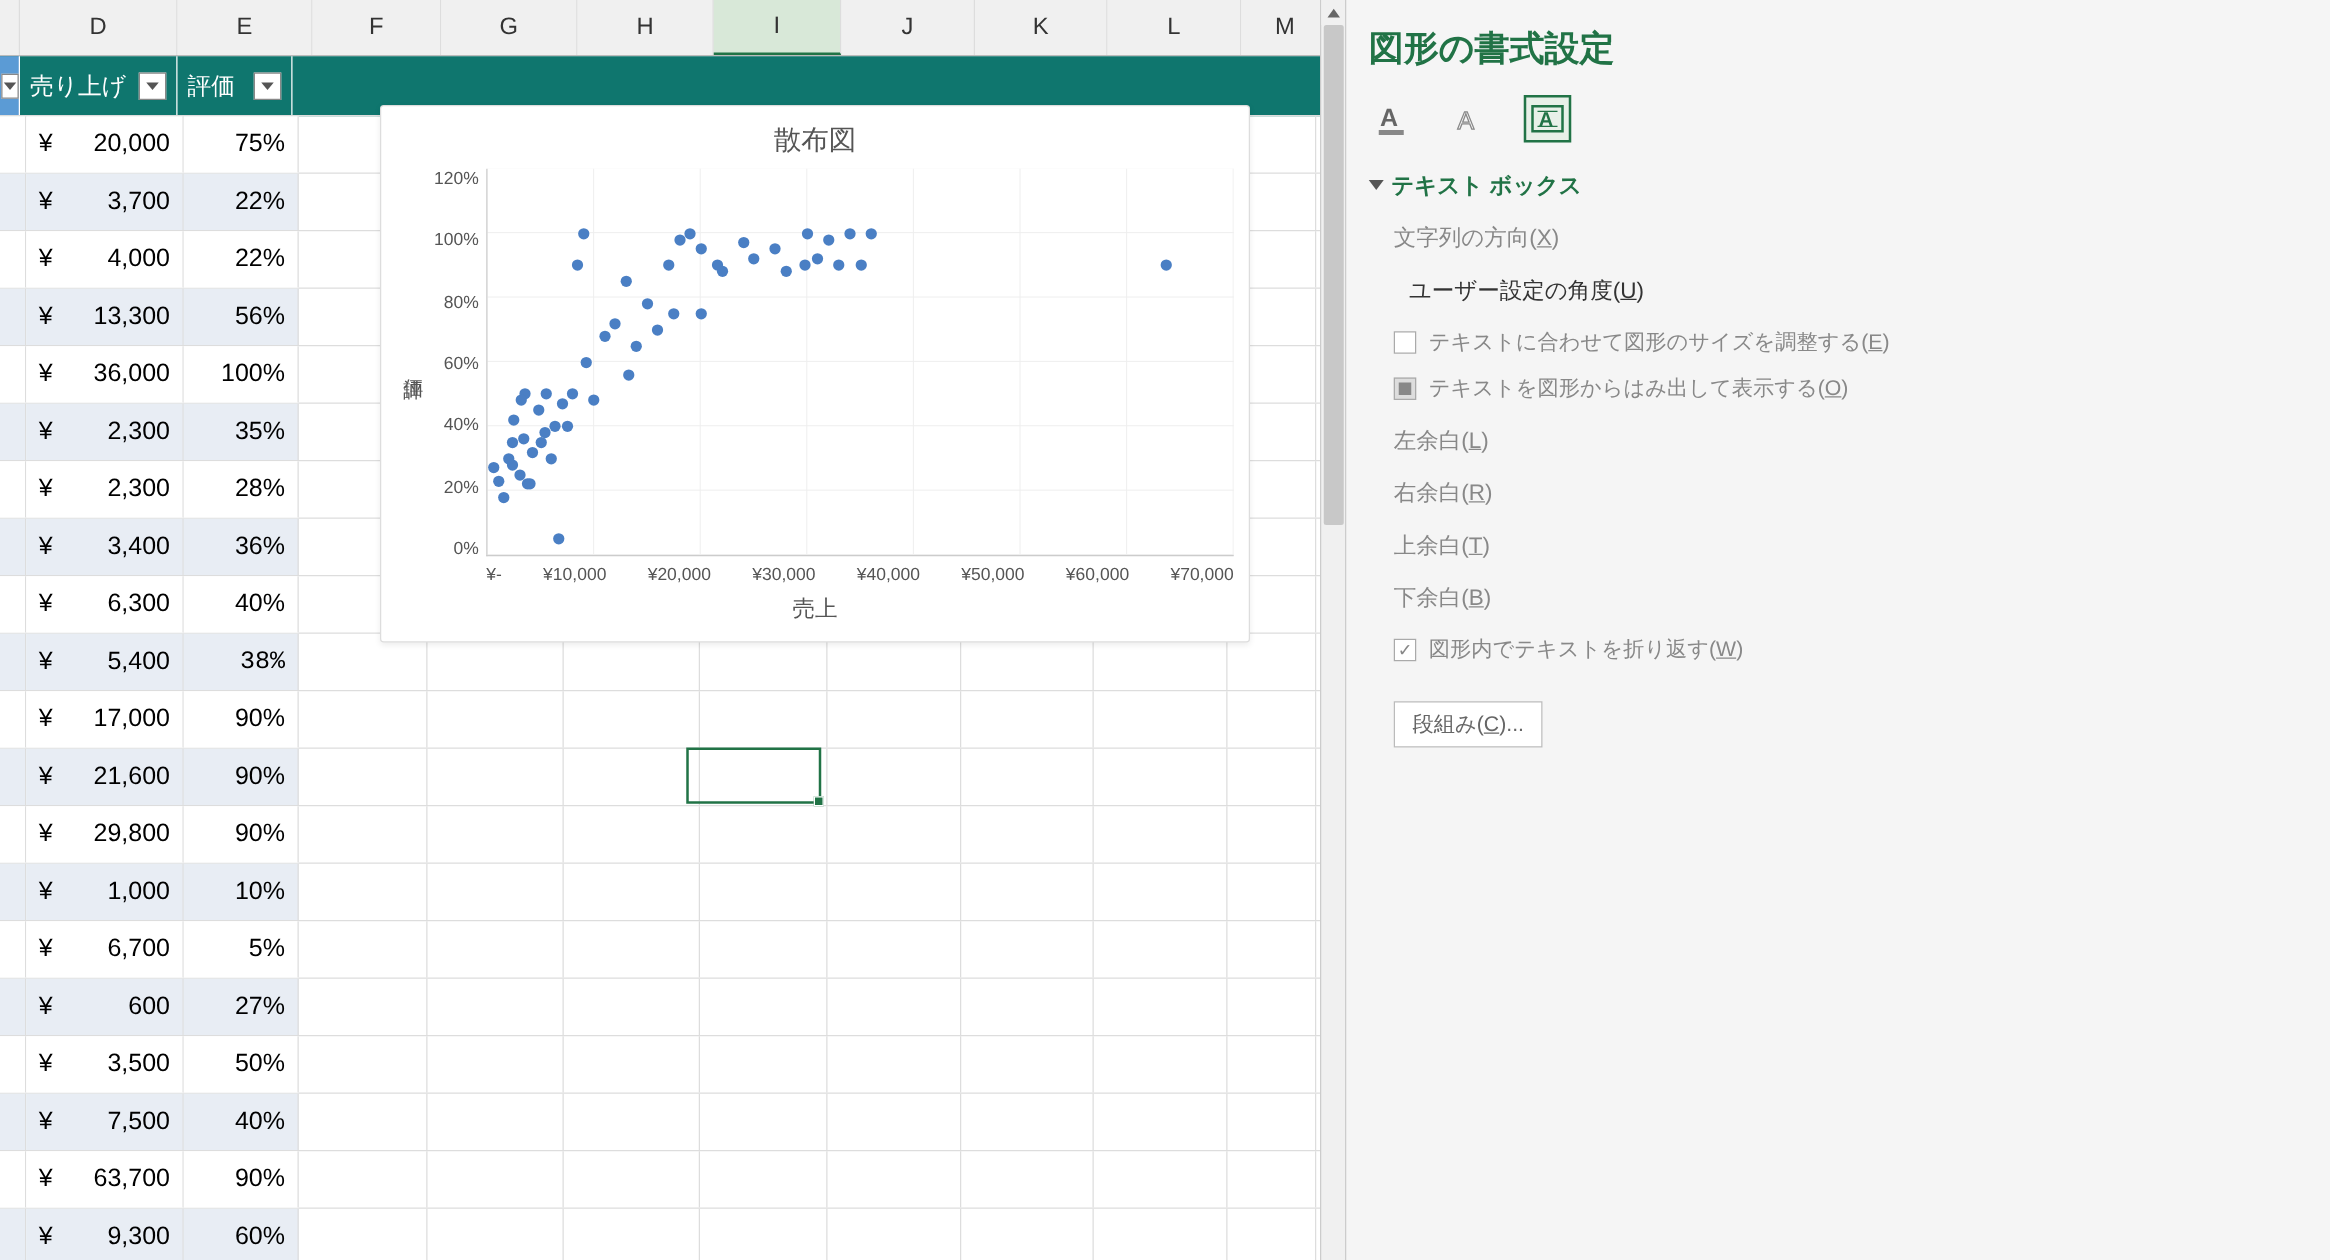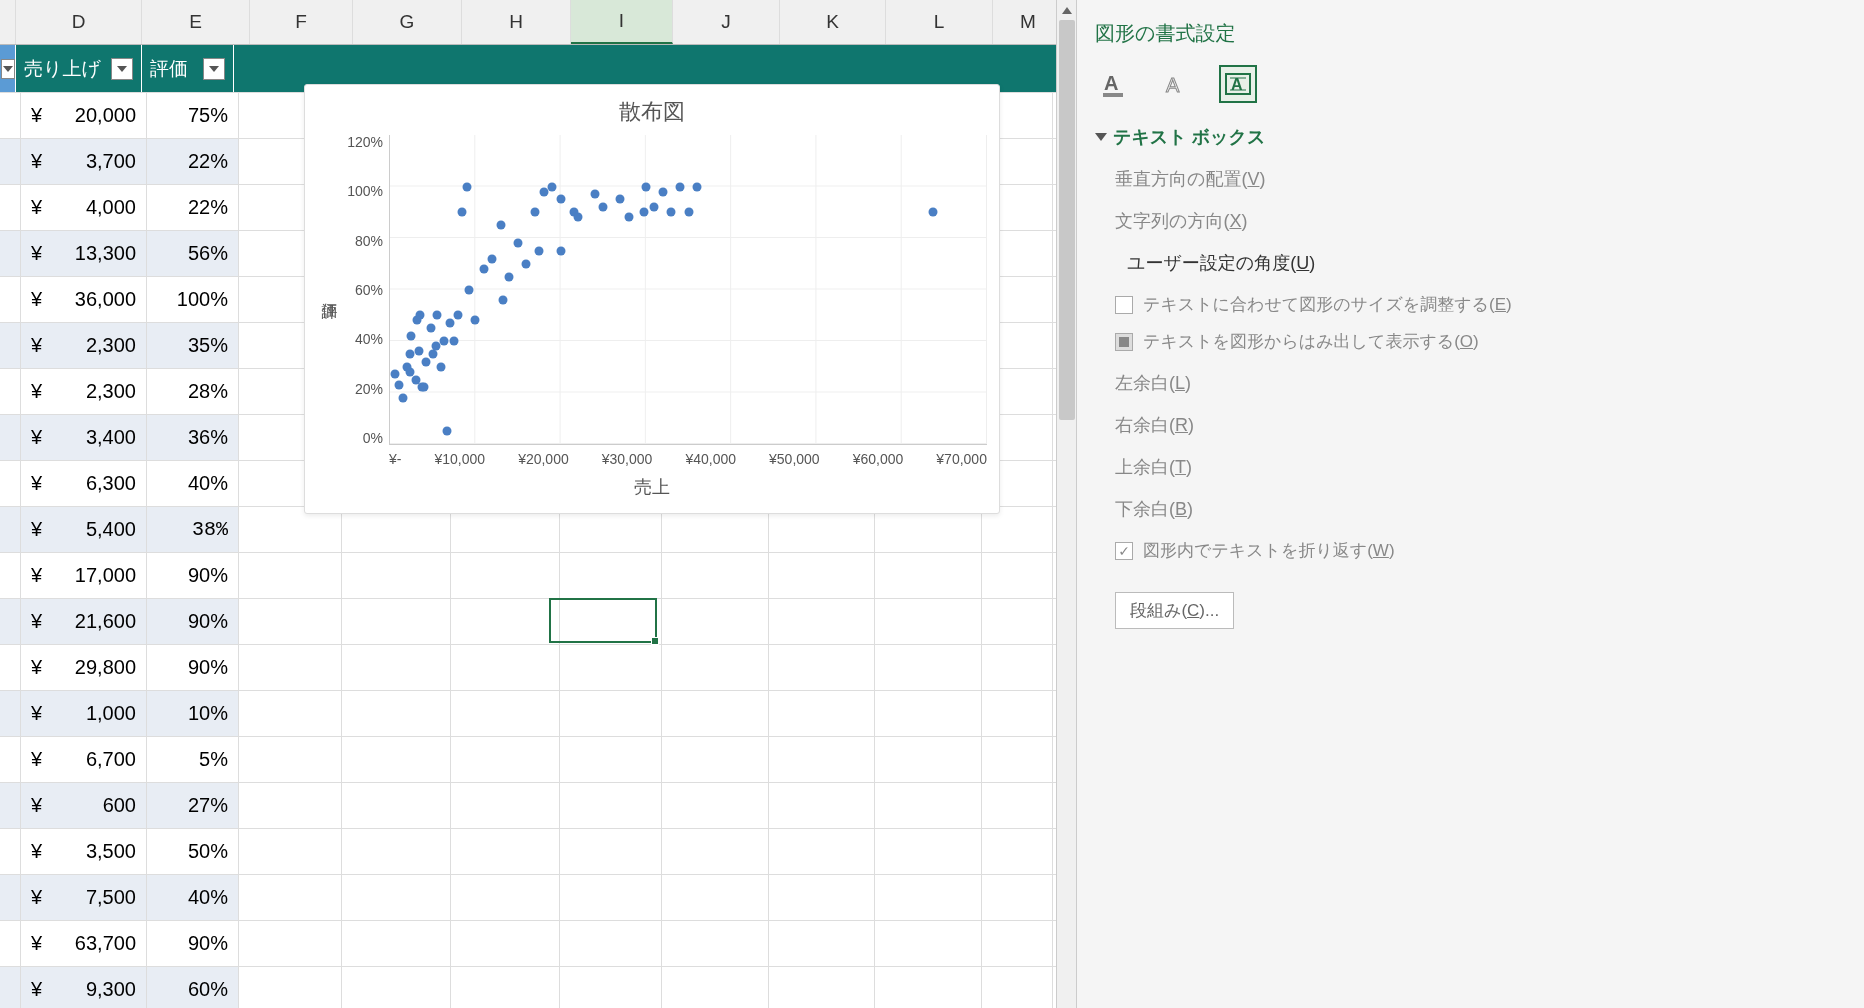--- a/index.html
+++ b/index.html
@@ -42,21 +42,21 @@
 
 .selected-cell { position: absolute; border: 2px solid #217346; background: transparent; pointer-events: none; }
 .fill-handle { position: absolute; bottom: -4px; right: -4px; width: 8px; height: 8px; background: #217346; border: 1px solid #fff; }
 
 .scrollbar-vert { position: absolute; right: -20px; top: 0; width: 20px; height: 100%; background: #f0f0f0; border-left: 1px solid #ccc; }
 .scroll-up, .scroll-down { height: 20px; display: flex; align-items: center; justify-content: center; background: #f0f0f0; }
 .scroll-thumb { position: absolute; top: 20px; width: 16px; left: 2px; height: 400px; background: #c8c8c8; border-radius: 2px; }
 .arrow-up { width: 0; height: 0; border-left: 5px solid transparent; border-right: 5px solid transparent; border-bottom: 7px solid #666; }
 
 .side-panel { flex: 1; background: #f5f5f5; padding: 20px 18px; border-left: 1px solid #ccc; }
-.panel-title { color: #217346; font-size: 20px; font-weight: normal; margin-bottom: 18px; }
+.panel-title { color: #217346; font-size: 28px; font-weight: bold; margin-bottom: 18px; }
 .panel-tabs { display: flex; gap: 24px; margin-bottom: 22px; align-items: center; }
 .tab-icon { width: 38px; height: 38px; display: flex; align-items: center; justify-content: center; border: 1px solid transparent; }
 .tab-icon.active { border: 2px solid #217346; background: #e8f0e8; }
 .section-header { display: flex; align-items: center; gap: 6px; color: #217346; font-weight: bold; font-size: 18px; margin-bottom: 16px; cursor: pointer; }
 .collapse-arrow { width: 0; height: 0; border-left: 6px solid transparent; border-right: 6px solid transparent; border-top: 8px solid #555; }
 .option-item { color: #888; font-size: 18px; margin: 18px 0 18px 20px; }
 .option-item.dark { color: #333; margin-left: 32px; }
 .checkbox-item { display: flex; align-items: center; gap: 10px; margin: 14px 0 14px 20px; font-size: 17px; color: #888; }
 .checkbox-item.checked { color: #888; }
 .cb-box { width: 18px; height: 18px; border: 1px solid #aaa; background: #fff; display: flex; align-items: center; justify-content: center; }
@@ -546,21 +546,20 @@
             <text x="9" y="22" font-size="16" fill="#217346" font-weight="bold">A</text>
             <line x1="8" y1="10" x2="24" y2="10" stroke="#217346"></line>
             <line x1="8" y1="22" x2="24" y2="22" stroke="#217346"></line>
           </svg>
       </div>
     </div>
     <div class="section-header">
       <div class="collapse-arrow"></div>
       <span>テキスト ボックス</span>
     </div>
-    <div class="option-item"><span>垂直方向の配置(<span class="underline">V</span>)</span></div>
     <div class="option-item"><span>文字列の方向(<span class="underline">X</span>)</span></div>
     <div class="option-item dark"><span>ユーザー設定の角度(<span class="underline">U</span>)</span></div>
     <div class="checkbox-item">
       <div class="cb-box"></div>
       <span>テキストに合わせて図形のサイズを調整する(<span class="underline">E</span>)</span>
     </div>
     <div class="checkbox-item">
       <div class="cb-box" style="background:#ddd;">
           <span style="width:10px;height:10px;background:#888;display:block;"></span>
         </div>

